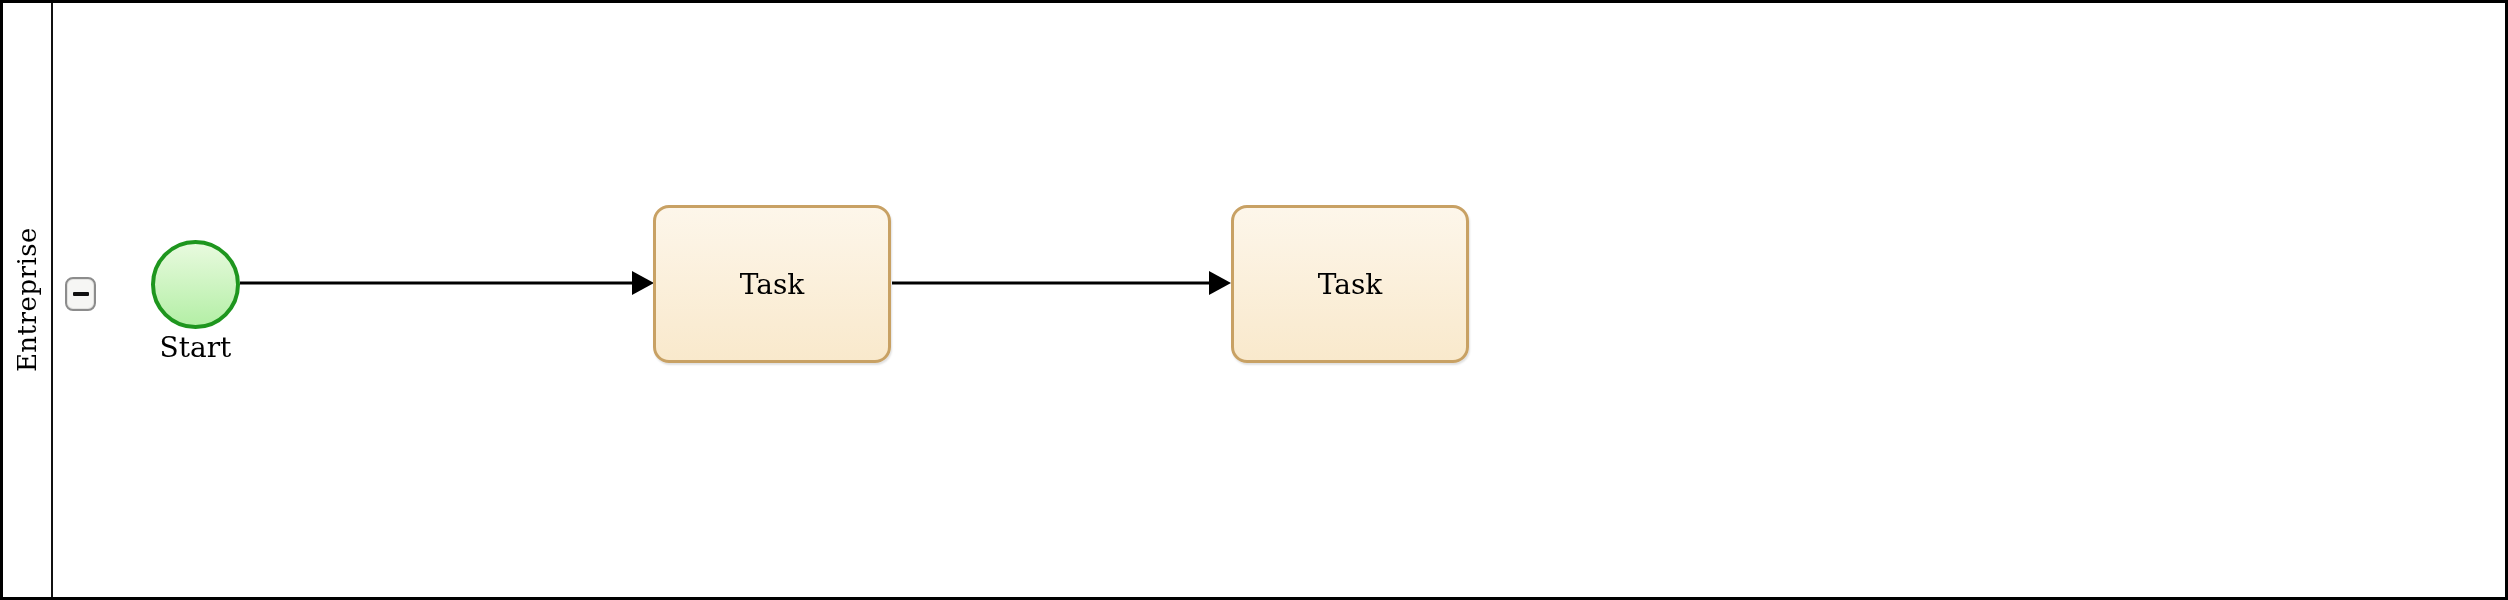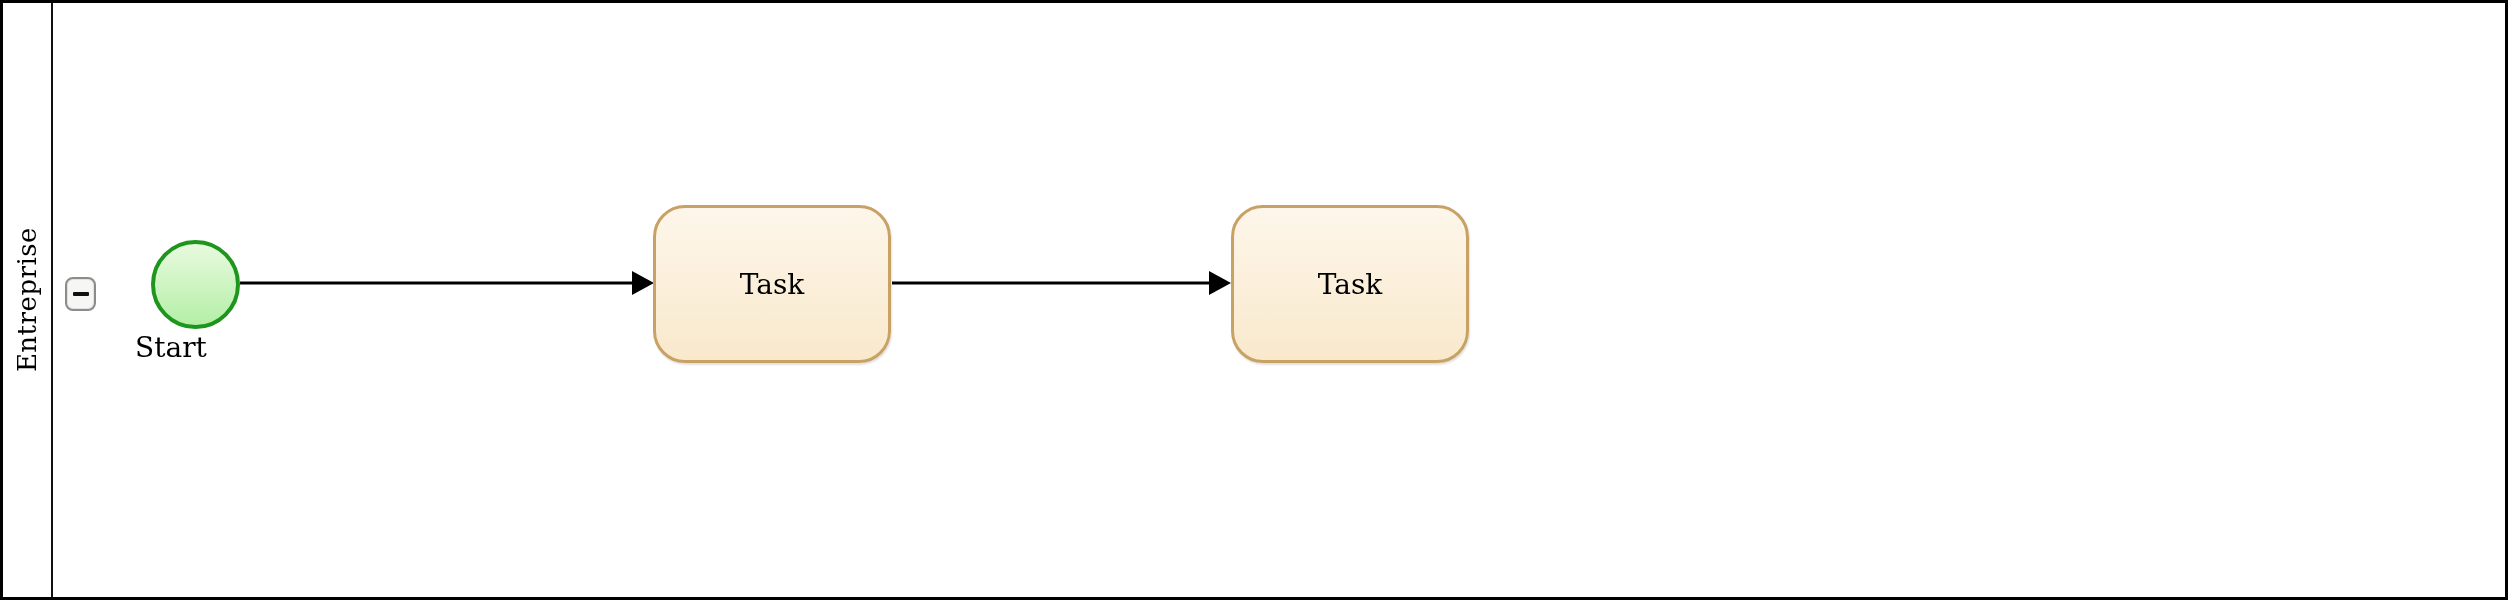--- a/index.html
+++ b/index.html
@@ -64,31 +64,32 @@
     width: 89px; height: 89px;
     box-sizing: border-box;
     border: 4px solid #1e961e;
     border-radius: 50%;
     background: linear-gradient(180deg, #e8fade 0%, #b4efa6 100%);
   }
   .start-label {
     position: absolute;
     left: 132px; top: 329px;
     width: 121px;
+    text-align: center;
     font-size: 28px;
     line-height: 1.15;
   }
   
   .task {
     position: absolute;
     top: 202px;
     width: 238px; height: 158px;
     box-sizing: border-box;
     border: 3px solid #c8a164;
-    border-radius: 32px;
+    border-radius: 16px;
     background: linear-gradient(180deg, #fdf6ea 0%, #f9e9cc 100%);
     display: flex;
     align-items: center;
     justify-content: center;
     box-shadow: 1px 2px 2px rgba(0,0,0,0.12);
   }
   .task-label {
     font-size: 28px;
   }
   .task-1 { left: 650px; }

